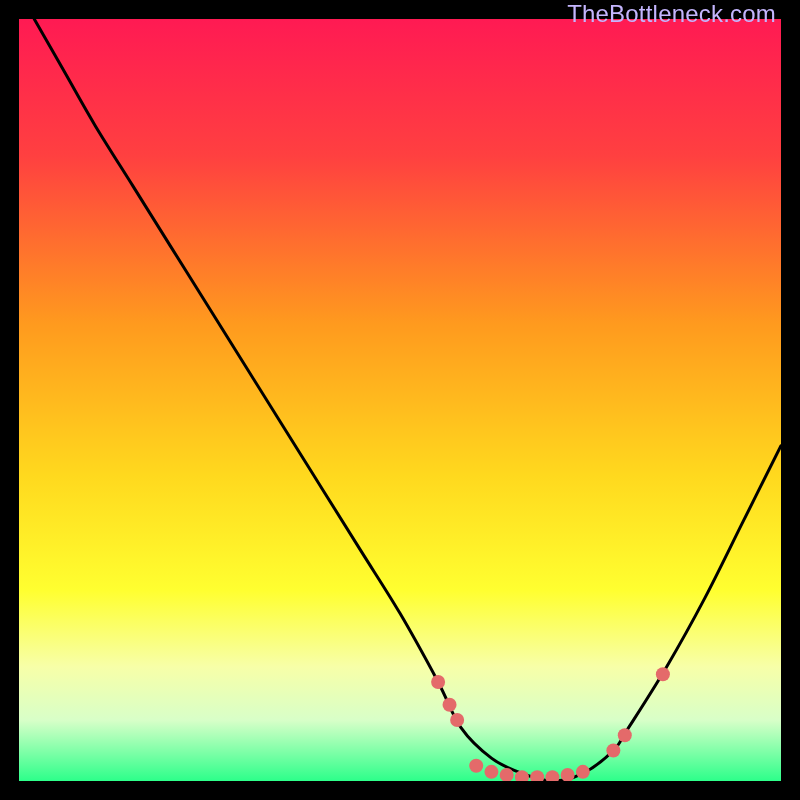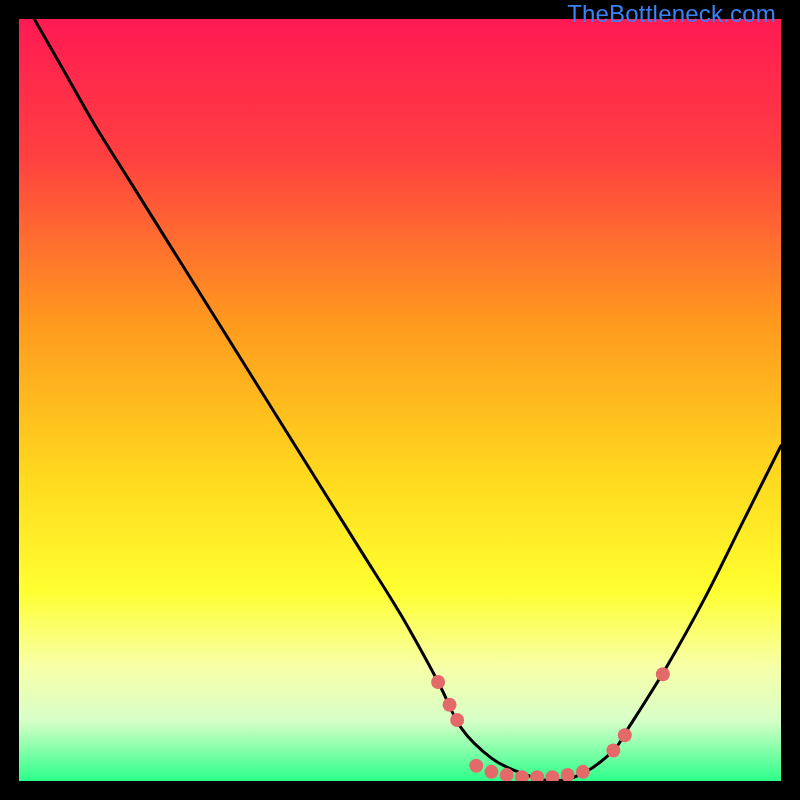--- a/index.html
+++ b/index.html
@@ -23,21 +23,21 @@
     position: absolute;
     left: 0;
     top: 0;
     width: 762px;
     height: 762px;
   }
   .watermark {
     position: absolute;
     top: 0px;
     right: 24px;
-    color: #3b82f6;
+    color: #c4b5fd;
     font-size: 24px;
     font-weight: 500;
     letter-spacing: 0.2px;
     -webkit-font-smoothing: antialiased;
   }
 </style>
 </head>
 <body>
 
 <div class="frame">

